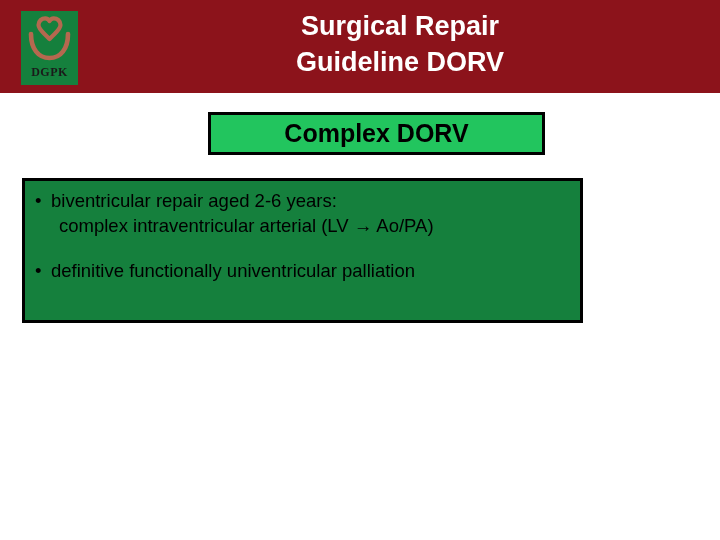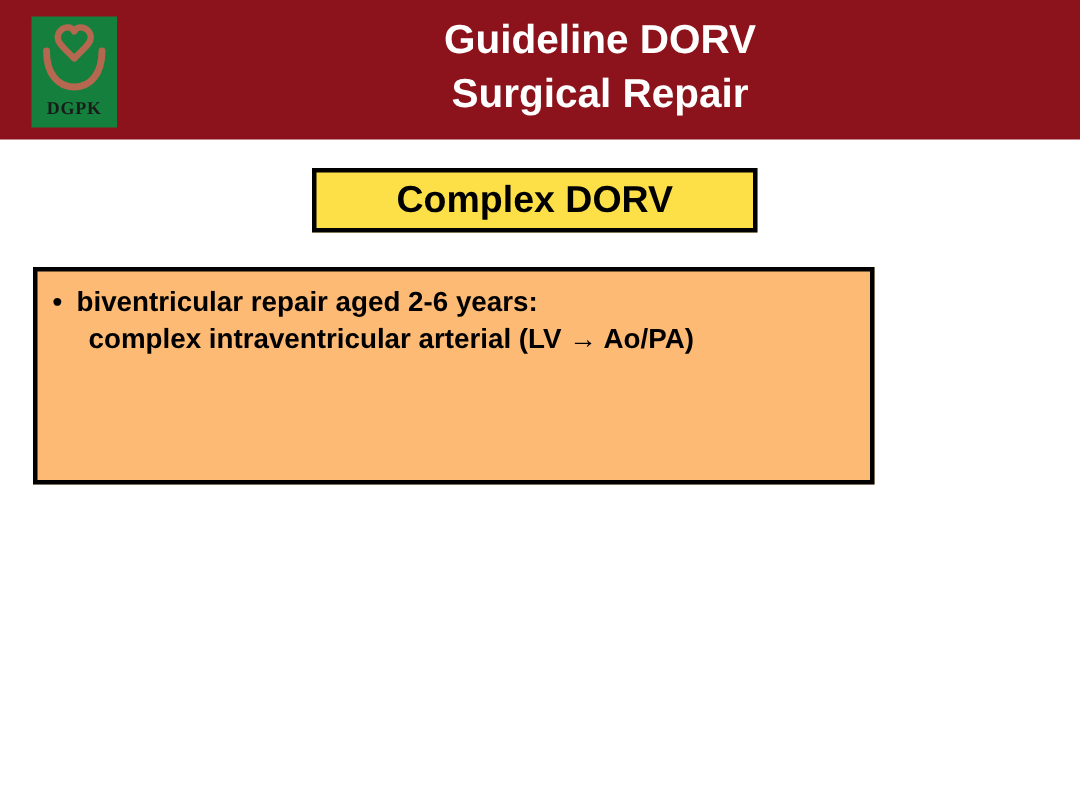--- a/index.html
+++ b/index.html
@@ -83,23 +83,23 @@
     font-size: 12px;
     color: #1a1a1a;
     letter-spacing: 0.5px;
   }
 
   
   .heading-box {
     position: absolute;
     left: 208px;
     top: 112px;
-    width: 297px;
+    width: 337px;
     height: 43px;
-    background: #fde047;
+    background: #22c55e;
     border: 3px solid #000000;
     box-sizing: border-box;
     display: flex;
     align-items: center;
     justify-content: center;
   }
   .heading-box-label {
     font-family: "Liberation Sans", sans-serif;
     font-weight: bold;
     font-size: 25px;
@@ -108,24 +108,23 @@
     white-space: nowrap;
   }
 
   
   .content-box {
     position: absolute;
     left: 22px;
     top: 178px;
     width: 561px;
     height: 145px;
-    background: #fdba74;
+    background: #15803d;
     border: 3px solid #000000;
     box-sizing: border-box;
-    font-weight: bold;
   }
 
   .bullet-list {
     position: absolute;
     left: 8px;
     top: 7px;
     right: 6px;
   }
 
   .bullet-item {
@@ -165,34 +164,37 @@
 
     <div class="logo-box">
       <svg class="logo-mark" viewBox="0 0 49 47" xmlns="http://www.w3.org/2000/svg">
         <path d="M24.5 24.0 C18.5 17.5 13.5 14.5 13.5 10.0 C13.5 6.0 16.8 3.3 20.2 3.3 C22.4 3.3 23.8 4.6 24.5 6.0 C25.2 4.6 26.6 3.3 28.8 3.3 C32.2 3.3 35.5 6.0 35.5 10.0 C35.5 14.5 30.5 17.5 24.5 24.0 Z" fill="none" stroke="#b5684f" stroke-width="4.2" stroke-linejoin="round" stroke-linecap="round"></path>
         <path d="M6.0 19.0 C6.0 34.0 13.5 43.0 24.5 43.0 C35.5 43.0 43.0 34.0 43.0 19.0" fill="none" stroke="#b5684f" stroke-width="4.6" stroke-linecap="round"></path>
       </svg>
       <div class="logo-text">DGPK</div>
     </div>
 
     <div class="header-title">
+      <span class="line">Surgical Repair</span>
       <span class="line">Guideline DORV</span>
-      <span class="line">Surgical Repair</span>
     </div>
   </div>
 
   <div class="heading-box">
     <span class="heading-box-label">Complex DORV</span>
   </div>
 
   <div class="content-box">
     <div class="bullet-list">
 
       <div class="bullet-item first">
         <span class="bullet-line marker">biventricular repair aged 2-6 years:</span>
         <span class="bullet-line indent">complex intraventricular arterial (LV → Ao/PA)</span>
       </div>
 
+      <div class="bullet-item second">
+        <span class="bullet-line marker">definitive functionally univentricular palliation</span>
+      </div>
 
     </div>
   </div>
 
 </div>
 
 </body></html>

